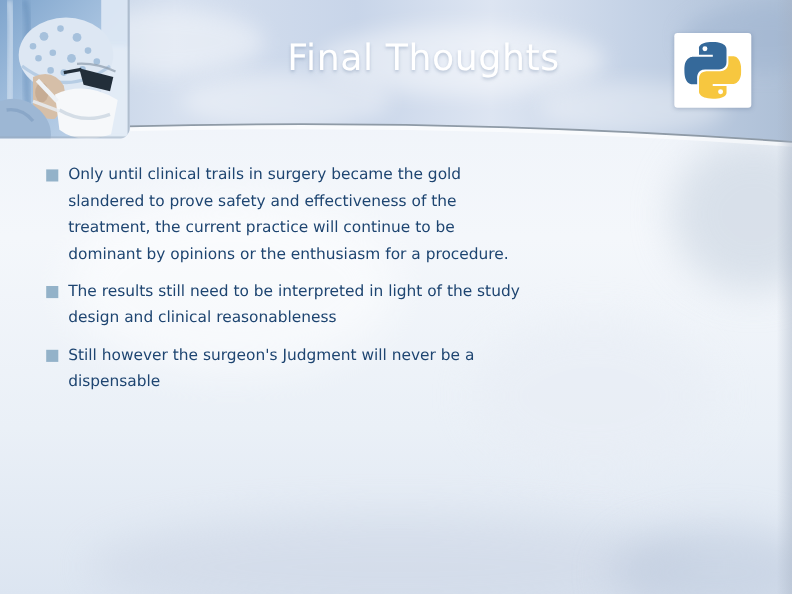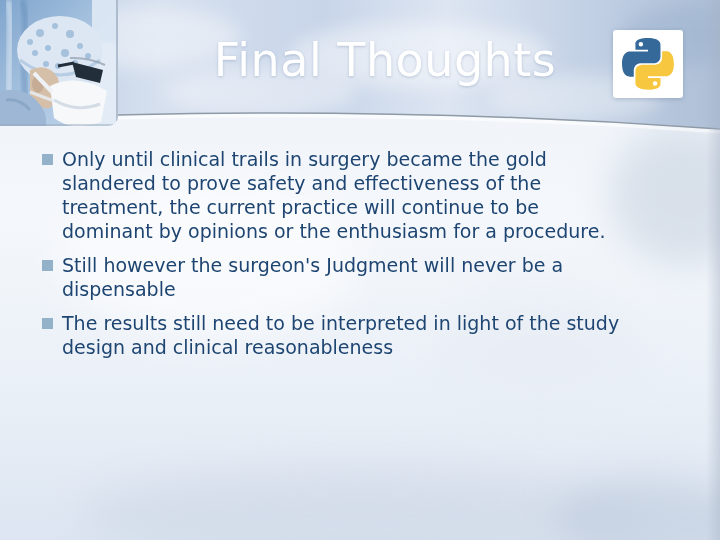--- a/index.html
+++ b/index.html
@@ -14,33 +14,33 @@
   .blob3{left:430px;top:290px;width:220px;height:140px;background:#e8edf5;opacity:.6;}
   .blob4{left:80px;top:468px;width:560px;height:95px;background:#c9d2e2;opacity:.45;}
   .blob5{left:555px;top:478px;width:190px;height:85px;background:#b9c6da;opacity:.5;}
   .edge-right{position:absolute;right:0;top:0;width:14px;height:540px;z-index:4;
     background:linear-gradient(90deg,rgba(176,188,204,0) 0%,rgba(166,178,196,.45) 100%);pointer-events:none;}
   .header-svg{position:absolute;left:0;top:0;z-index:1;}
   .photo{position:absolute;left:0;top:0;width:118px;height:126px;z-index:2;
     border-radius:0 0 10px 0;overflow:hidden;}
   .title{
     position:absolute;left:155px;top:33px;width:460px;z-index:2;
-    text-align:center;font-size:46px;font-weight:400;color:#ffffff;
+    text-align:center;font-size:33px;font-weight:400;color:#ffffff;
     text-shadow:0 1px 3px rgba(110,132,165,.4);letter-spacing:.5px;
   }
   .logo-card{
     position:absolute;left:613px;top:30px;width:70px;height:68px;z-index:2;
     background:#ffffff;border-radius:3px;box-shadow:0 1px 4px rgba(90,110,140,.35);
     display:flex;align-items:center;justify-content:center;
   }
   .content{position:absolute;left:42px;top:147px;width:660px;z-index:3;
     list-style:none;margin:0;padding:0;}
   .content li{
     position:relative;padding-left:20px;margin:0 0 10px 0;
-    font-size:19px;line-height:24px;color:#1e4571;
+    font-size:14px;line-height:24px;color:#1e4571;
   }
   .btext{white-space:pre;display:block;}
   .marker{position:absolute;left:0;top:7px;width:11px;height:11px;background:#93b2c9;}
 </style>
 </head>
 <body>
 
 <div class="slide">
 
   <div class="blob blob1"></div>
@@ -139,24 +139,24 @@
   <ul class="content">
     <li>
       <span class="marker"></span>
       <span class="btext">Only until clinical trails in surgery became the gold
 slandered to prove safety and effectiveness of the
 treatment, the current practice will continue to be
 dominant by opinions or the enthusiasm for a procedure.</span>
     </li>
     <li>
       <span class="marker"></span>
-      <span class="btext">Still however the surgeon's Judgment will never be a
-dispensable</span>
+      <span class="btext">The results still need to be interpreted in light of the study
+design and clinical reasonableness</span>
     </li>
     <li>
       <span class="marker"></span>
-      <span class="btext">The results still need to be interpreted in light of the study
-design and clinical reasonableness</span>
+      <span class="btext">Still however the surgeon's Judgment will never be a
+dispensable</span>
     </li>
   </ul>
 
   <div class="edge-right"></div>
 </div>
 
 </body></html>

